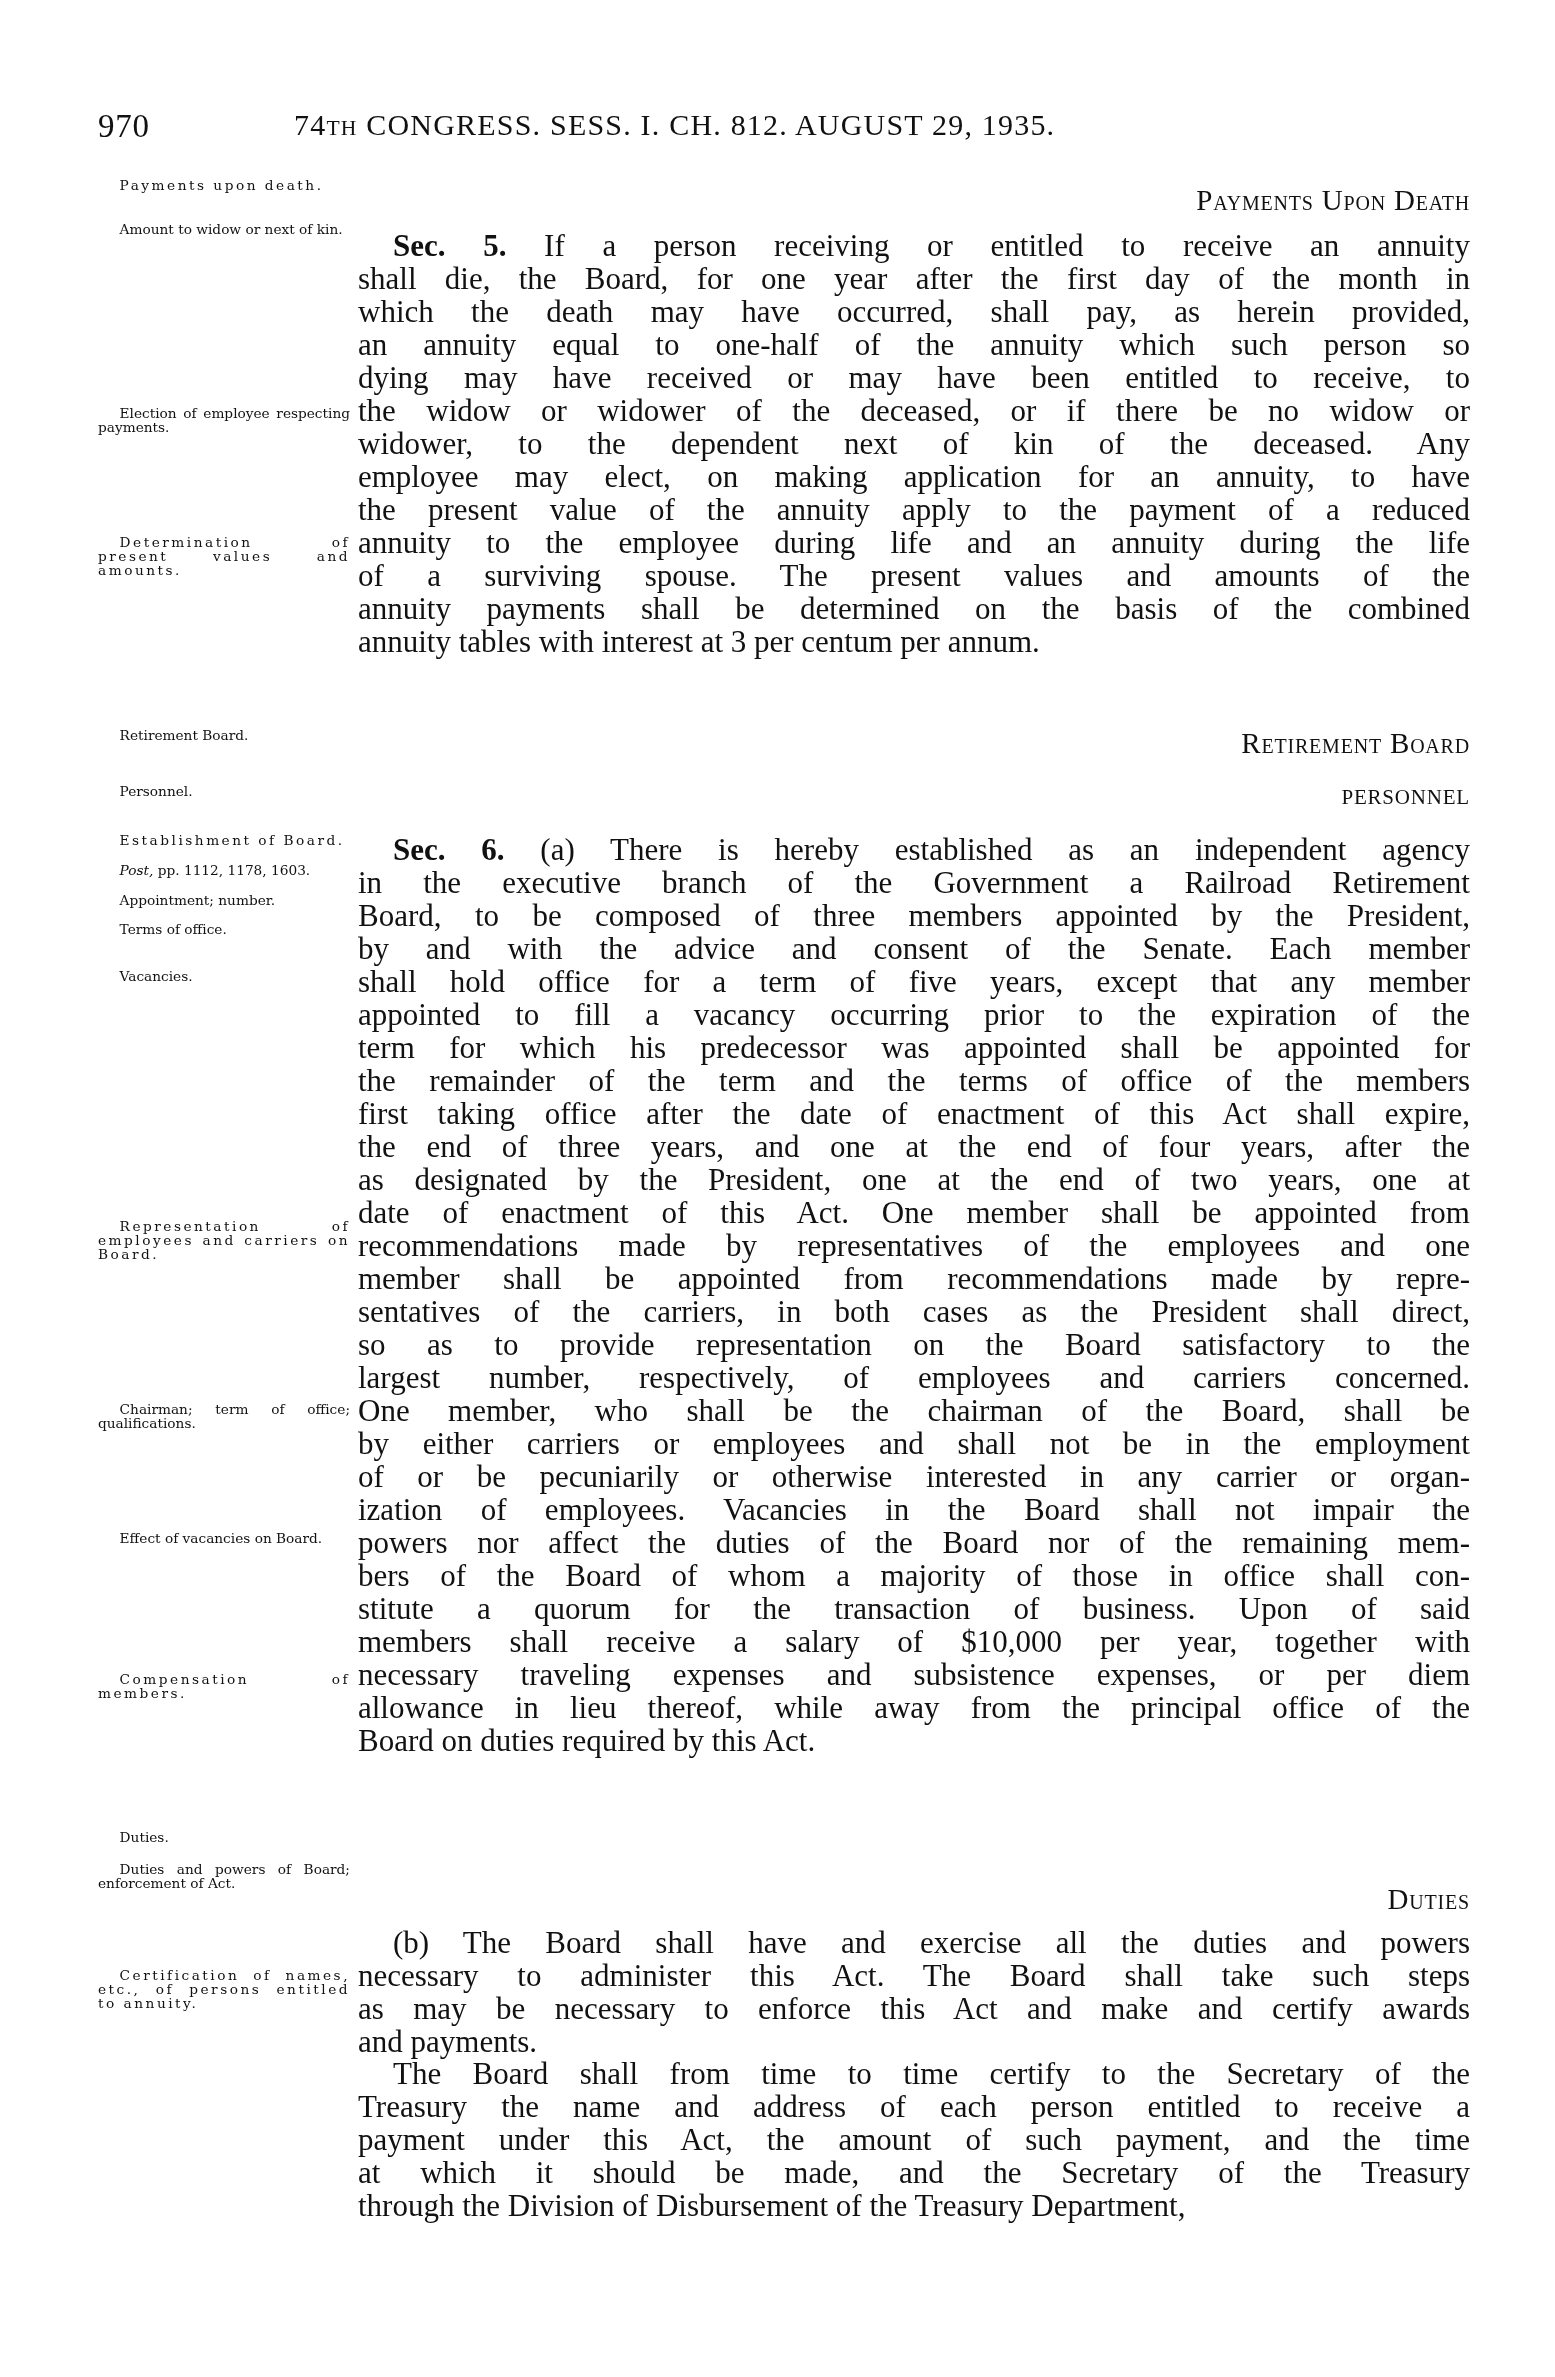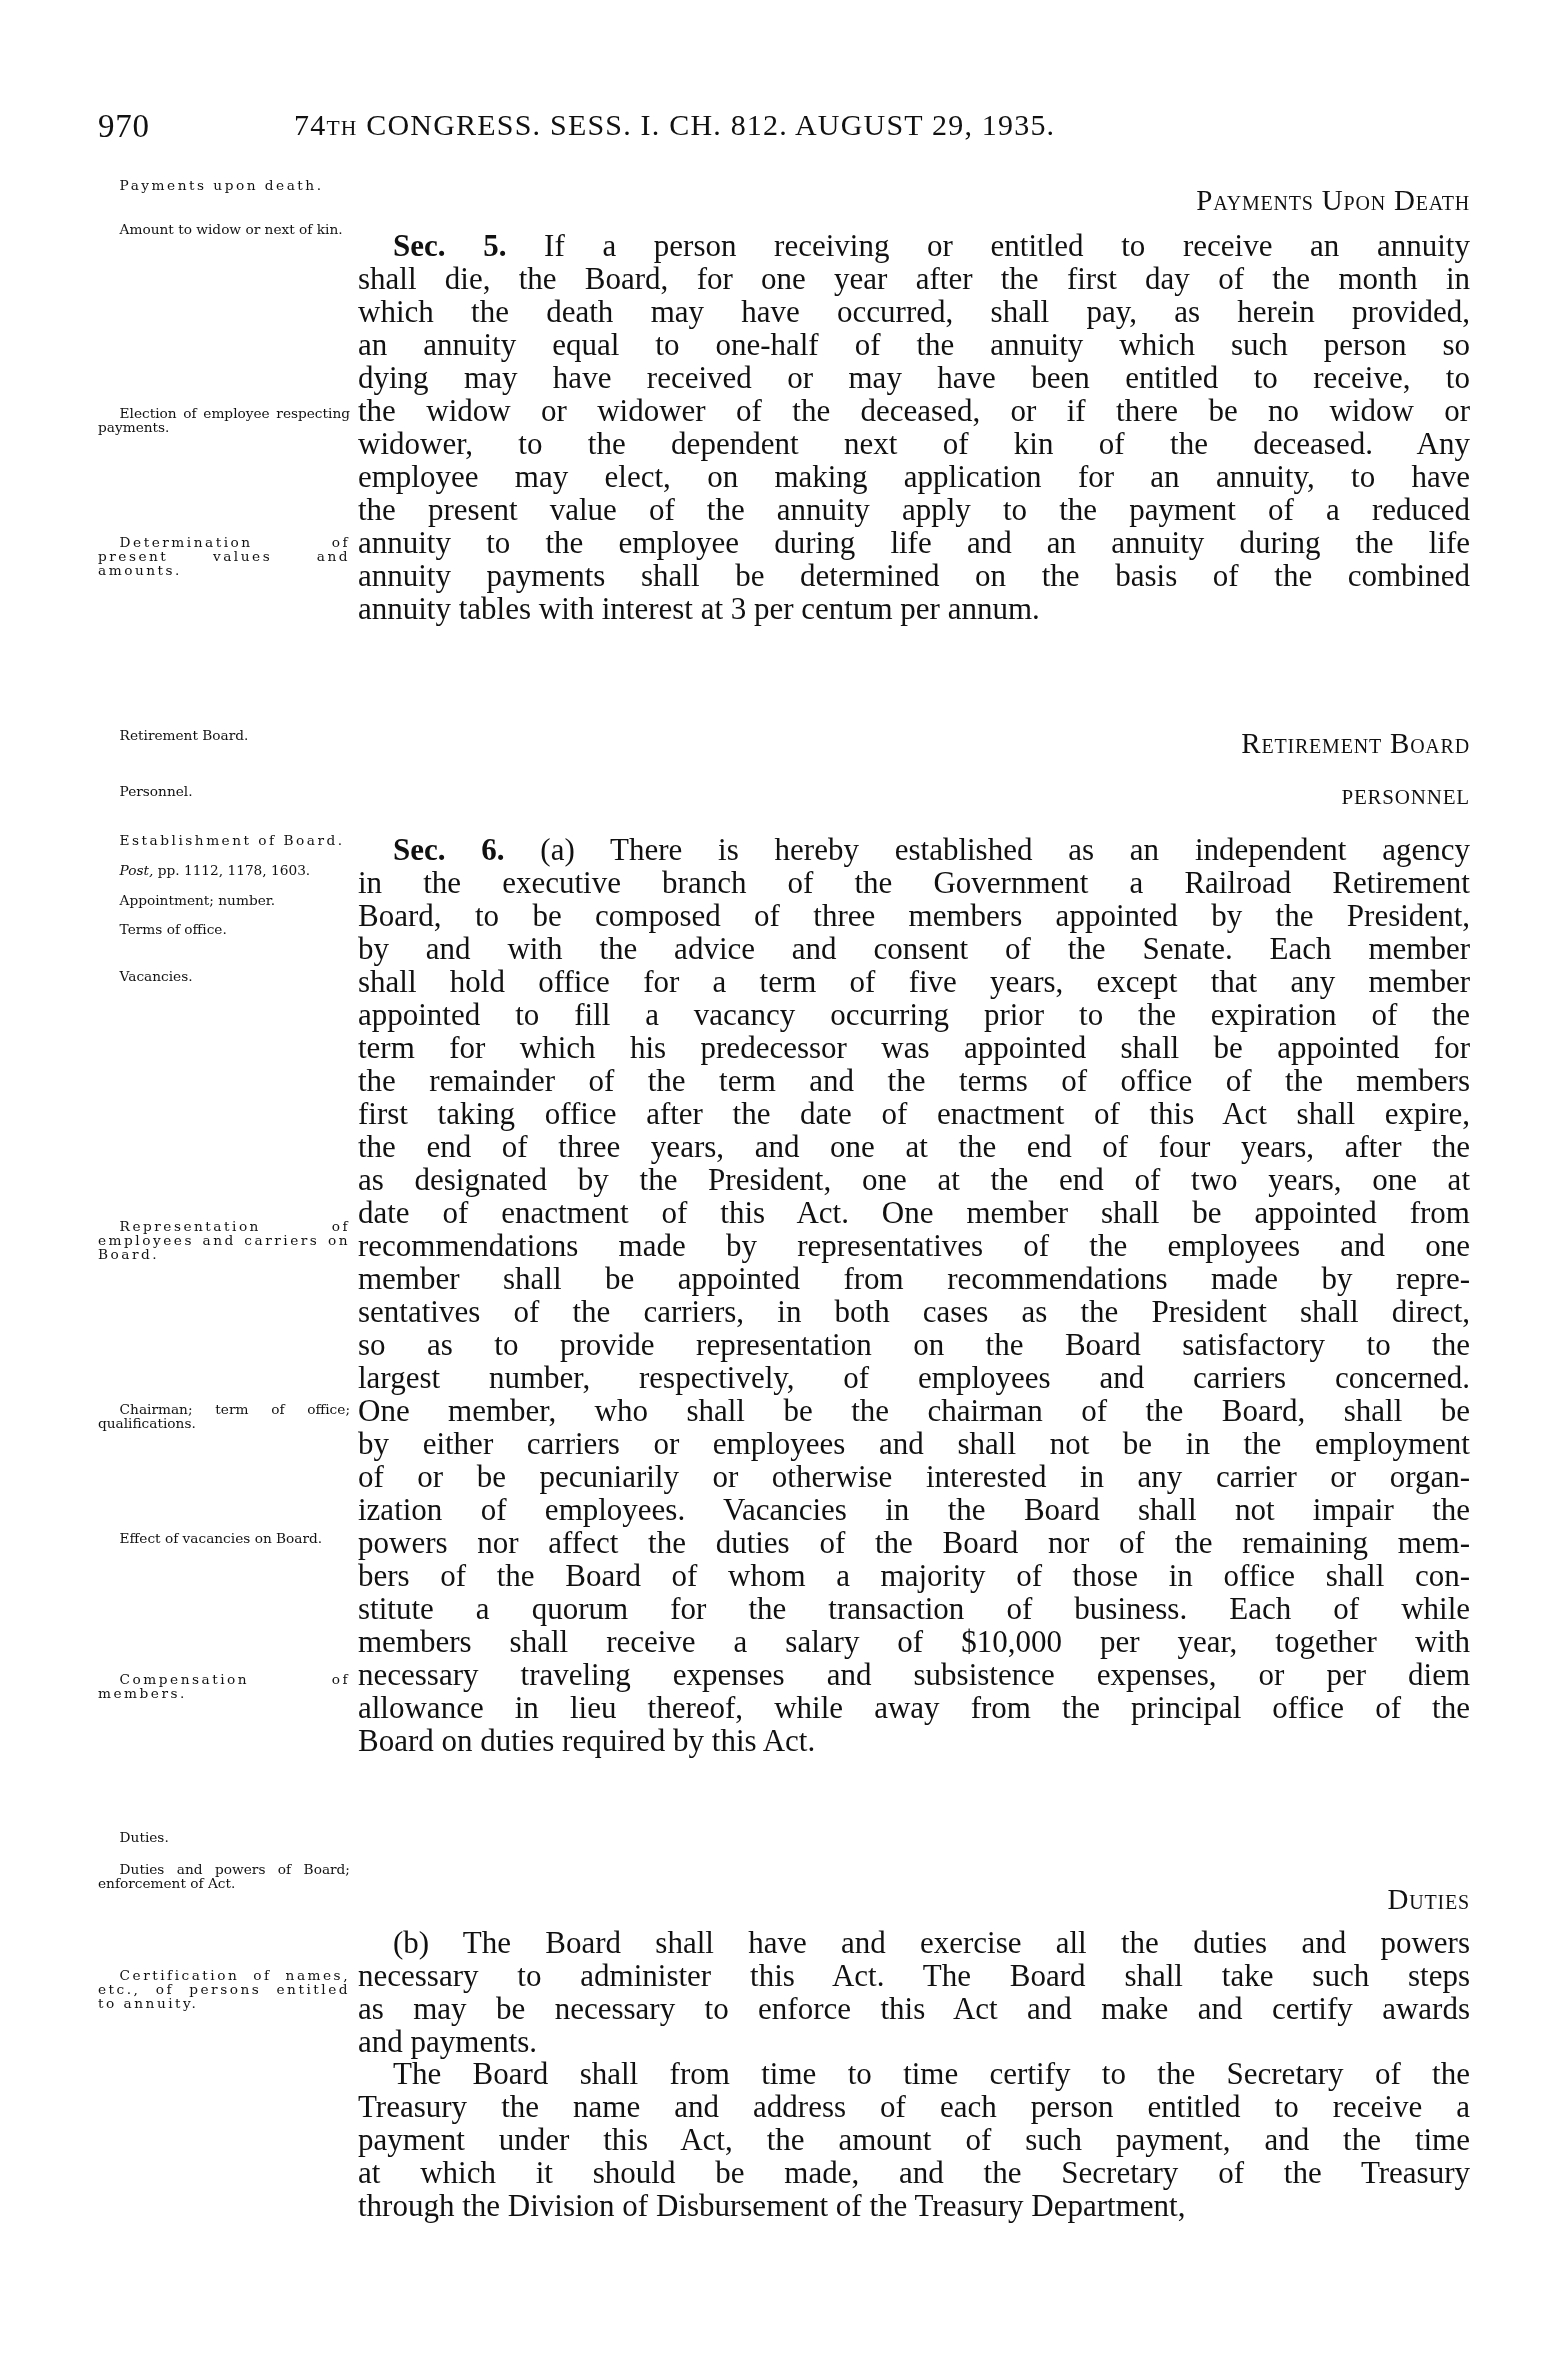--- a/index.html
+++ b/index.html
@@ -58,20 +58,21 @@
       <span class="line indent"><b class="sec">Sec. 5.</b><span> If a person receiving or entitled to receive an annuity</span></span>
       <span class="line">shall die, the Board, for one year after the first day of the month in</span>
       <span class="line">which the death may have occurred, shall pay, as herein provided,</span>
       <span class="line">an annuity equal to one-half of the annuity which such person so</span>
       <span class="line">dying may have received or may have been entitled to receive, to</span>
       <span class="line">the widow or widower of the deceased, or if there be no widow or</span>
       <span class="line">widower, to the dependent next of kin of the deceased.  Any</span>
       <span class="line">employee may elect, on making application for an annuity, to have</span>
       <span class="line">the present value of the annuity apply to the payment of a reduced</span>
       <span class="line">annuity to the employee during life and an annuity during the life</span>
+      <span class="line">of a surviving spouse.  The present values and amounts of the</span>
       <span class="line">annuity payments shall be determined on the basis of the combined</span>
       <span class="line last">annuity tables with interest at 3 per centum per annum.</span>
     </div>
 
   <div class="heading big" style="top:727px">Retirement Board</div>
   <div class="heading small" style="top:785px">PERSONNEL</div>
 
   <div class="body-col" style="top:833px" id="sec6a">
       <span class="line indent"><b class="sec">Sec. 6.</b><span> (a)  There is hereby established as an independent agency</span></span>
       <span class="line">in the executive branch of the Government a Railroad Retirement</span>
@@ -89,21 +90,21 @@
       <span class="line">member shall be appointed from recommendations made by repre-</span>
       <span class="line">sentatives of the carriers, in both cases as the President shall direct,</span>
       <span class="line">so as to provide representation on the Board satisfactory to the</span>
       <span class="line">largest number, respectively, of employees and carriers concerned.</span>
       <span class="line">One member, who shall be the chairman of the Board, shall be</span>
       <span class="line">by either carriers or employees and shall not be in the employment</span>
       <span class="line">of or be pecuniarily or otherwise interested in any carrier or organ-</span>
       <span class="line">ization of employees.  Vacancies in the Board shall not impair the</span>
       <span class="line">powers nor affect the duties of the Board nor of the remaining mem-</span>
       <span class="line">bers of the Board of whom a majority of those in office shall con-</span>
-      <span class="line">stitute a quorum for the transaction of business.  Each of while</span>
+      <span class="line">stitute a quorum for the transaction of business.  Upon of said</span>
       <span class="line">members shall receive a salary of $10,000 per year, together with</span>
       <span class="line">necessary traveling expenses and subsistence expenses, or per diem</span>
       <span class="line">allowance in lieu thereof, while away from the principal office of the</span>
       <span class="line last">Board on duties required by this Act.</span>
     </div>
 
   <div class="heading big" style="top:1883px">Duties</div>
 
   <div class="body-col" style="top:1926px" id="sec6b">
       <span class="line indent">(b)  The Board shall have and exercise all the duties and powers</span>

